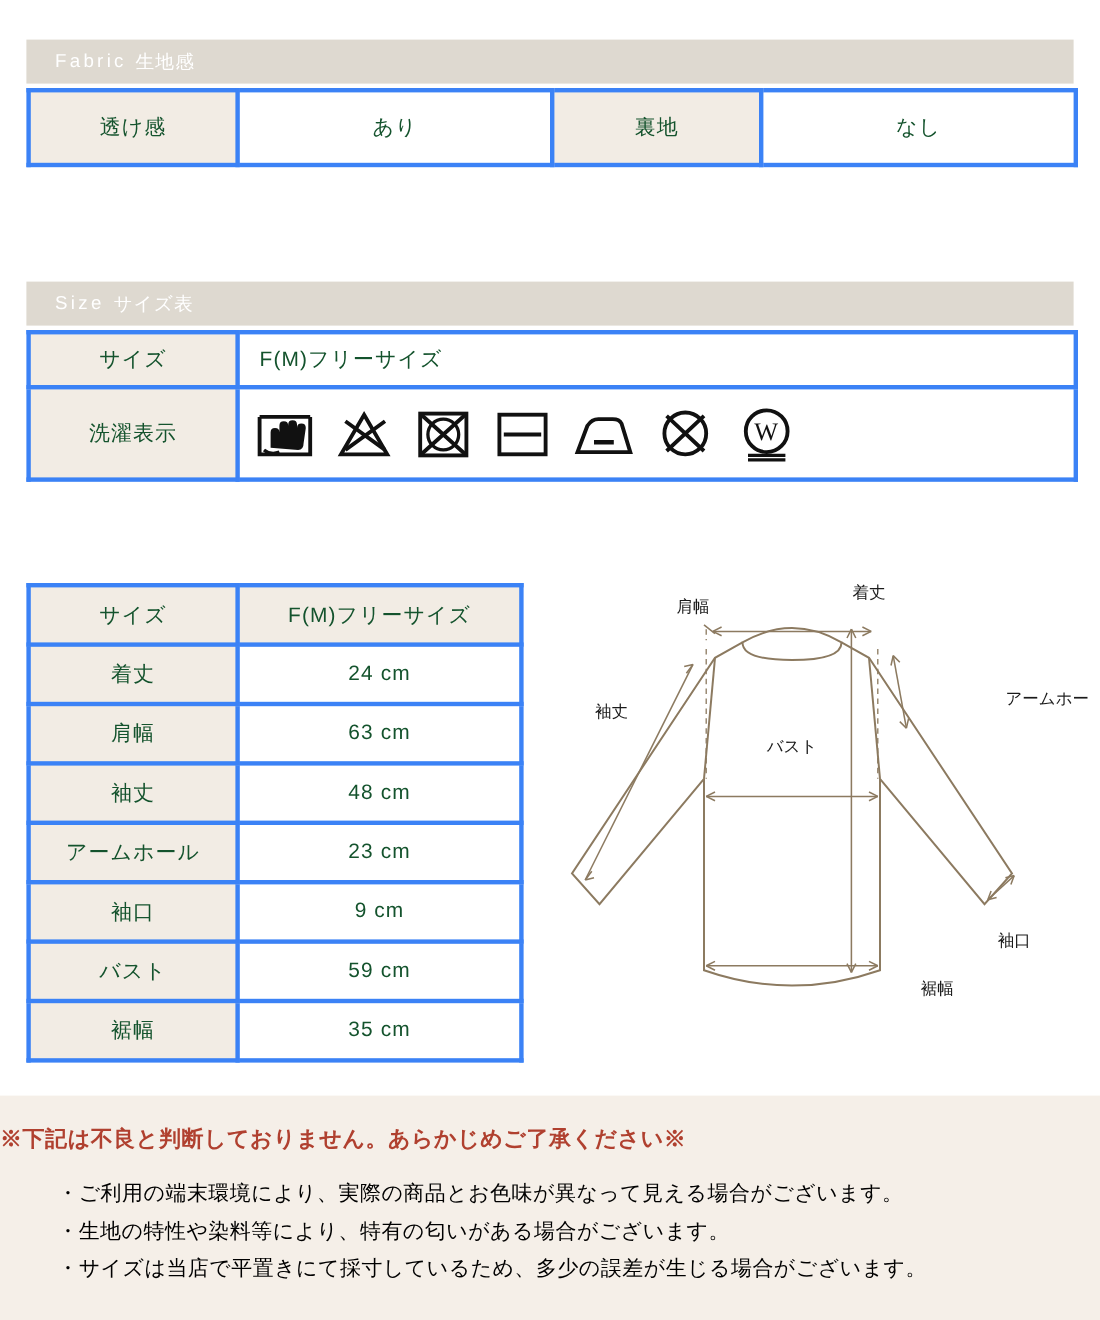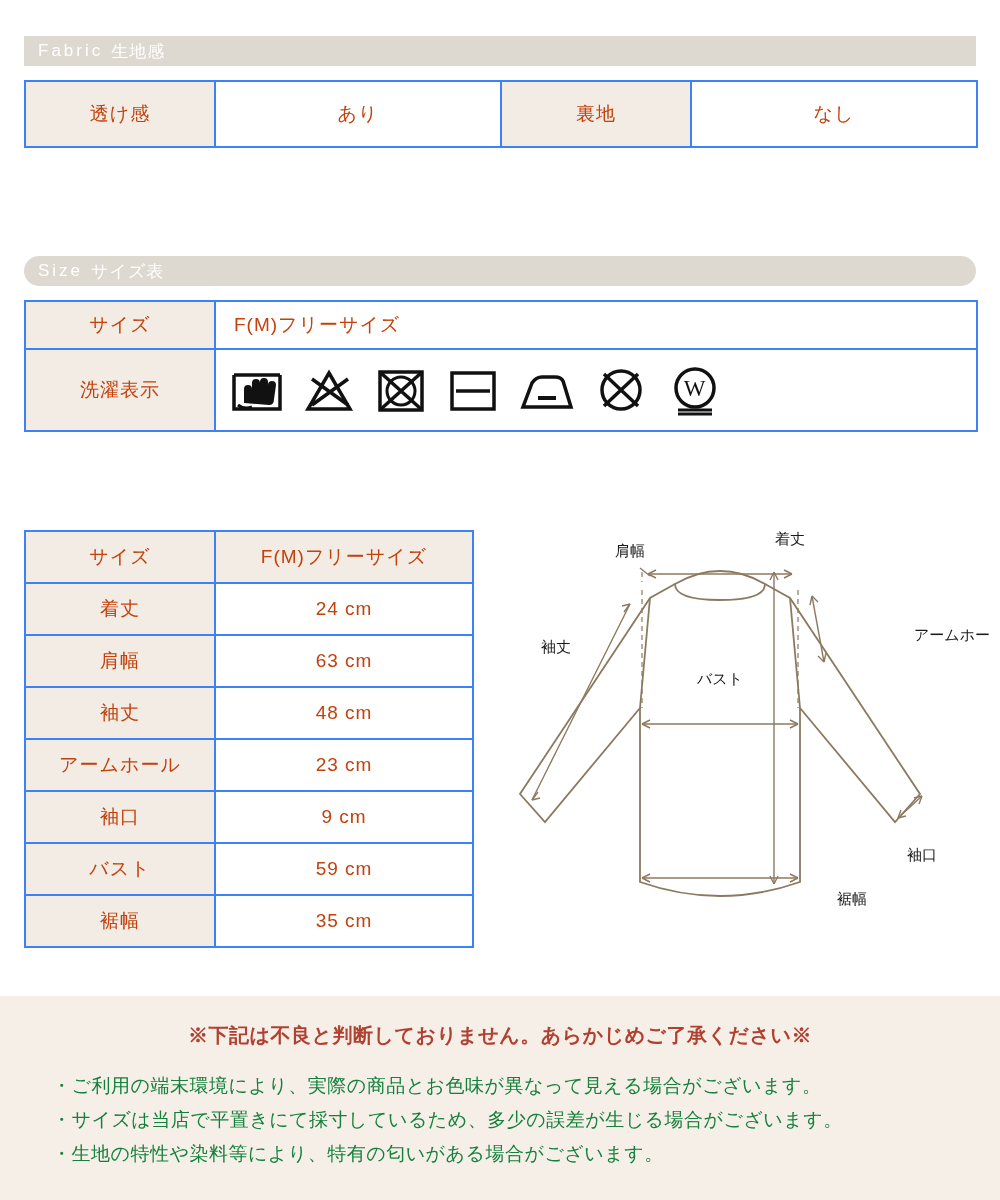--- a/index.html
+++ b/index.html
@@ -18,48 +18,48 @@
   .page {
     width: 1000px;
     height: 1200px;
     position: relative;
     box-sizing: border-box;
   }
 
   
   .section-bar {
     position: absolute;
-    height: 30px;
+    height: 40px;
     background: #ded9d0;
     display: flex;
     align-items: center;
-    padding-left: 14px;
+    padding-left: 26px;
     box-sizing: border-box;
     letter-spacing: 2px;
     font-size: 17px;
     color: #ffffff;
   }
   .section-bar .en {
     letter-spacing: 3px;
   }
   .section-bar .jp {
     margin-left: 8px;
     letter-spacing: 1px;
     text-align: center;
   }
 
   
   table {
     border-collapse: collapse;
     table-layout: fixed;
   }
   td {
-    border: 2px solid #3b82f6;
+    border: 4px solid #3b82f6;
     font-size: 19px;
-    color: #c2410c;
+    color: #14532d;
     text-align: center;
     letter-spacing: 1px;
     margin-top: 48px;
   }
   td.label {
     background: #f2ece4;
   }
   td.value {
     background: #ffffff;
   }
@@ -135,35 +135,34 @@
     position: absolute;
     left: 0;
     top: 996px;
     width: 1000px;
     height: 204px;
     background: #f5efe8;
     box-sizing: border-box;
     padding-top: 26px;
   }
   #notes .notes-title {
-    text-align: center;
     color: #b0402f;
     font-size: 20px;
     letter-spacing: 0.5px;
     font-weight: bold;
     margin-bottom: 20px;
   }
   #notes ul {
     list-style: none;
     margin: 0;
     padding: 0 0 0 52px;
   }
   #notes li {
     font-size: 19px;
-    color: #15803d;
+    color: #000000;
     line-height: 34px;
     letter-spacing: 0.5px;
   }
 </style>
 </head>
 <body>
 
 <div class="page">
 
   <div class="section-bar" style="left:24px; top:36px; width:952px;">
@@ -181,21 +180,21 @@
     <tbody>
       <tr>
         <td class="label">透け感</td>
         <td class="value">あり</td>
         <td class="label">裏地</td>
         <td class="value">なし</td>
       </tr>
     </tbody>
   </table>
 
-  <div class="section-bar" style="left:24px; top:256px; width:952px;border-radius:15px;">
+  <div class="section-bar" style="left:24px; top:256px; width:952px;">
     <span class="en">Size</span>
     <span class="jp">サイズ表</span>
   </div>
 
   <table id="size-table">
     <colgroup>
       <col style="width:190px">
       <col style="width:762px">
     </colgroup>
     <tbody>
@@ -369,18 +368,18 @@
         <text x="432" y="348" text-anchor="middle">袖口</text>
         <text x="362" y="392" text-anchor="middle">裾幅</text>
       </g>
     </svg>
   </div>
 
   <div id="notes">
     <div class="notes-title">※下記は不良と判断しておりません。あらかじめご了承ください※</div>
     <ul>
       <li>・ご利用の端末環境により、実際の商品とお色味が異なって見える場合がございます。</li>
+      <li>・生地の特性や染料等により、特有の匂いがある場合がございます。</li>
       <li>・サイズは当店で平置きにて採寸しているため、多少の誤差が生じる場合がございます。</li>
-      <li>・生地の特性や染料等により、特有の匂いがある場合がございます。</li>
     </ul>
   </div>
 
 </div>
 
 </body></html>

